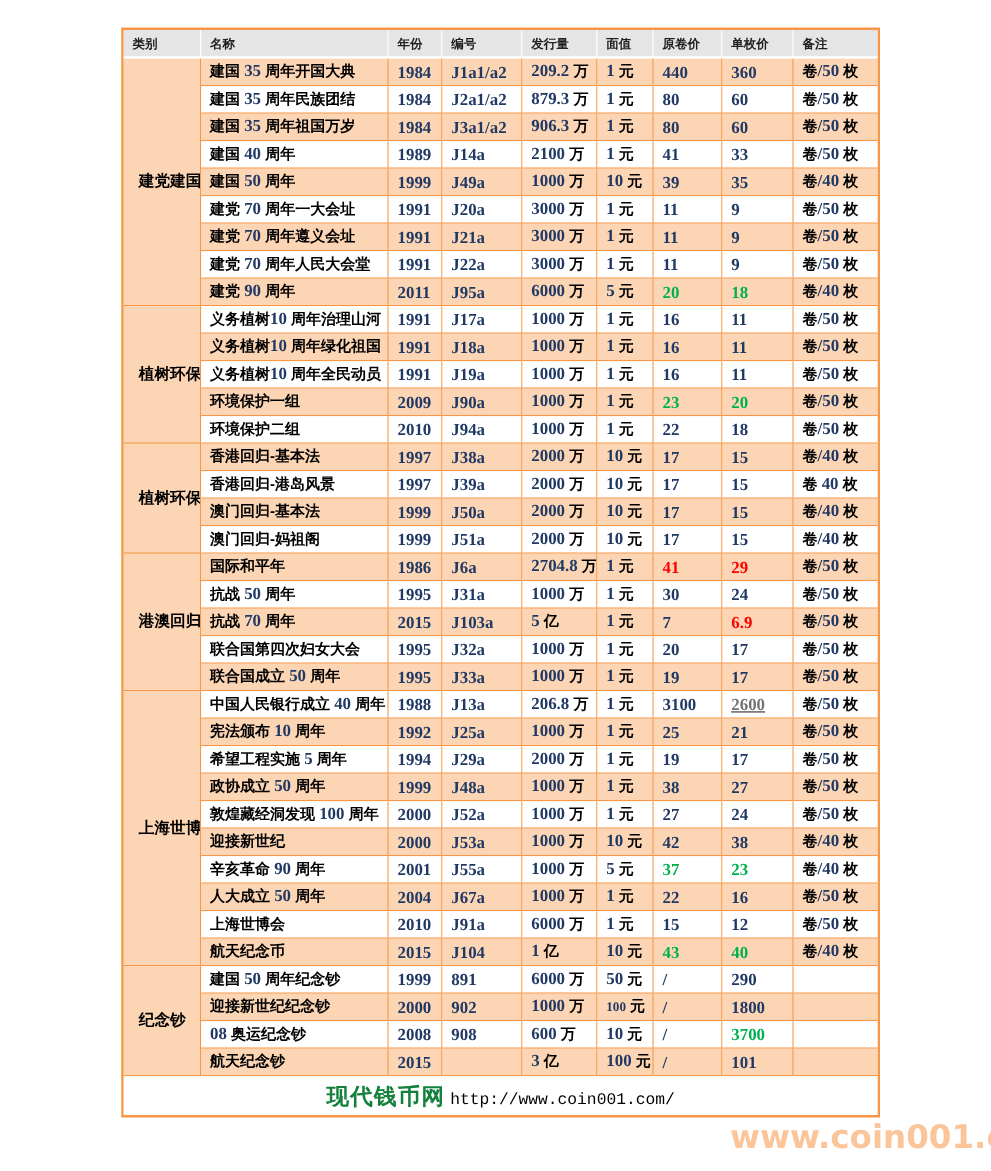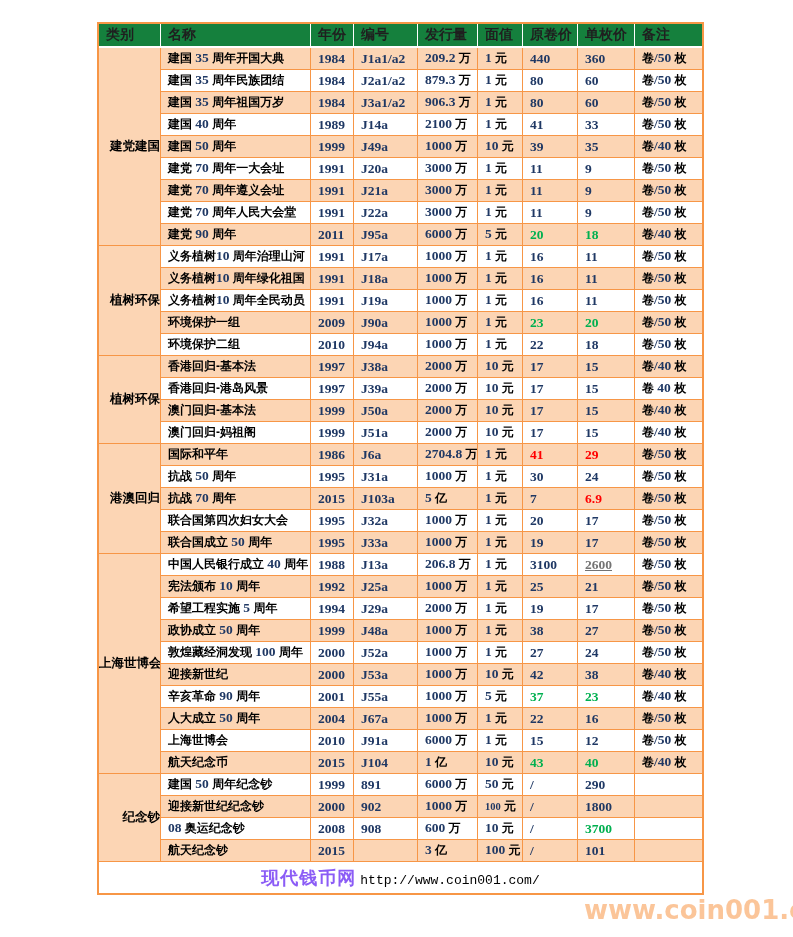--- a/index.html
+++ b/index.html
@@ -6,48 +6,48 @@
   body {
     width:793px; height:937px; background:#ffffff; position:relative; overflow:hidden;
     font-family:"Liberation Sans","DejaVu Sans",sans-serif;
   }
   table.price-table {
     position:absolute; left:97px; top:22px; width:603px;
     border-collapse:separate; border-spacing:0; table-layout:fixed;
     border:2px solid #F79646;
   }
   th {
-    background:#15803d; color:#1f1f1f; font-size:14px; font-weight:bold;
+    background:#e5e5e5; color:#1f1f1f; font-size:10px; font-weight:bold;
     text-align:left; height:17px; padding:2px 0 2px 7px;
     border-right:1px solid #ffffff; border-bottom:2px solid #ffffff;
     overflow:hidden; white-space:nowrap;
   }
   th:last-child { border-right:none; }
   td {
     font-size:12px; font-weight:bold; color:#000000; background:#ffffff;
     height:21px; padding:0 2px 0 7px;
     border-right:1px solid #F79646; border-bottom:1px solid #F79646;
     overflow:hidden; white-space:nowrap;
   }
   td:last-child { border-right:none; }
   tr.alt td { background:#FCD5B4; }
-  td.cat { background:#FCD5B4; text-align:right; padding:0 0; font-size:12.5px; }
+  td.cat { background:#FCD5B4; text-align:left; padding:0 12px; font-size:12.5px; }
   .num {
     font-family:"Liberation Serif","DejaVu Serif",serif;
     font-size:13.5px; font-weight:bold; color:#1F3864;
   }
   td.v-green, td.v-green .num { color:#00B050; }
   td.v-red,   td.v-red   .num { color:#FF0000; }
   td.v-blue,  td.v-blue  .num { color:#737373;text-decoration:underline; }
   td.small .num { font-size:10.5px; }
   tfoot td {
     border:none; background:#ffffff; text-align:center; height:31px; padding:0;
     vertical-align:middle;
   }
-  .site-name { font-size:18px; font-weight:bold; color:#8b5cf6; letter-spacing:1px; }
+  .site-name { font-size:18px; font-weight:bold; color:#15803d; letter-spacing:1px; }
   .site-url {
     font-family:"Liberation Mono","DejaVu Sans Mono",monospace;
     font-size:13px; font-weight:normal; color:#000; 
     margin-left:4px; cursor:pointer;
   }
   .watermark {
     position:absolute; left:584px; top:895px; white-space:nowrap;
     font-family:"DejaVu Sans",sans-serif; font-size:26px; font-weight:bold;
     color:rgba(247,150,70,0.55);
   }

